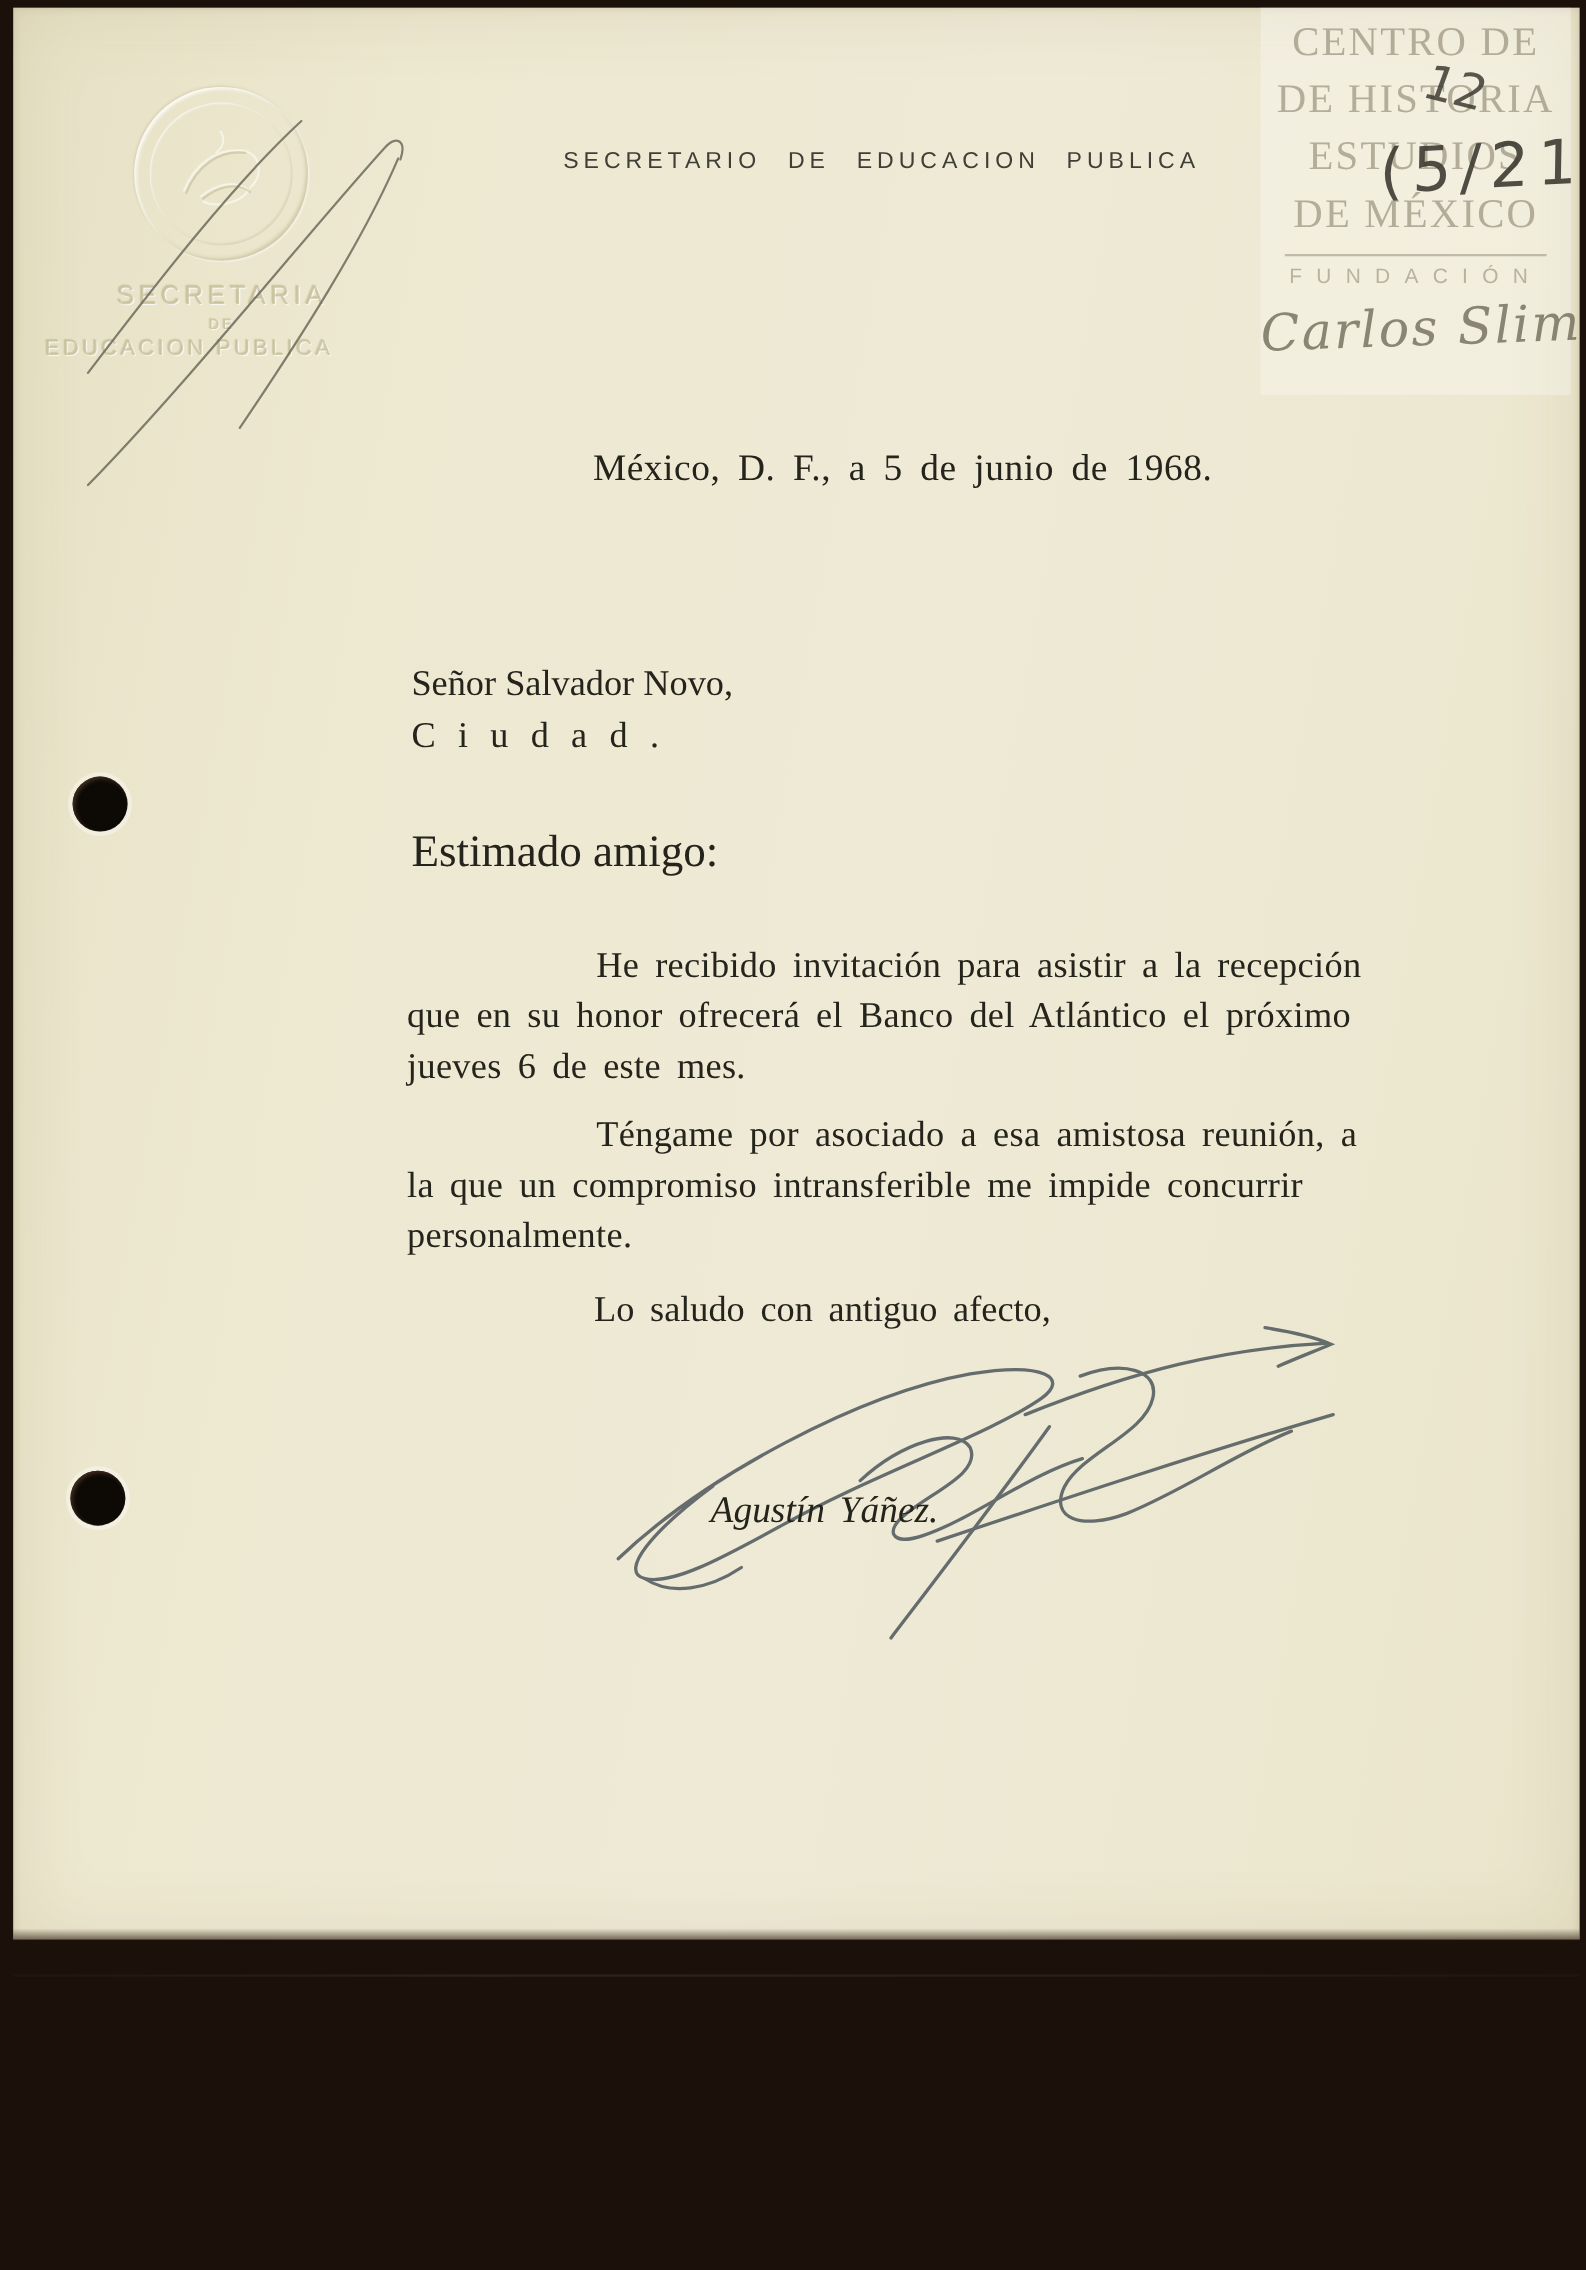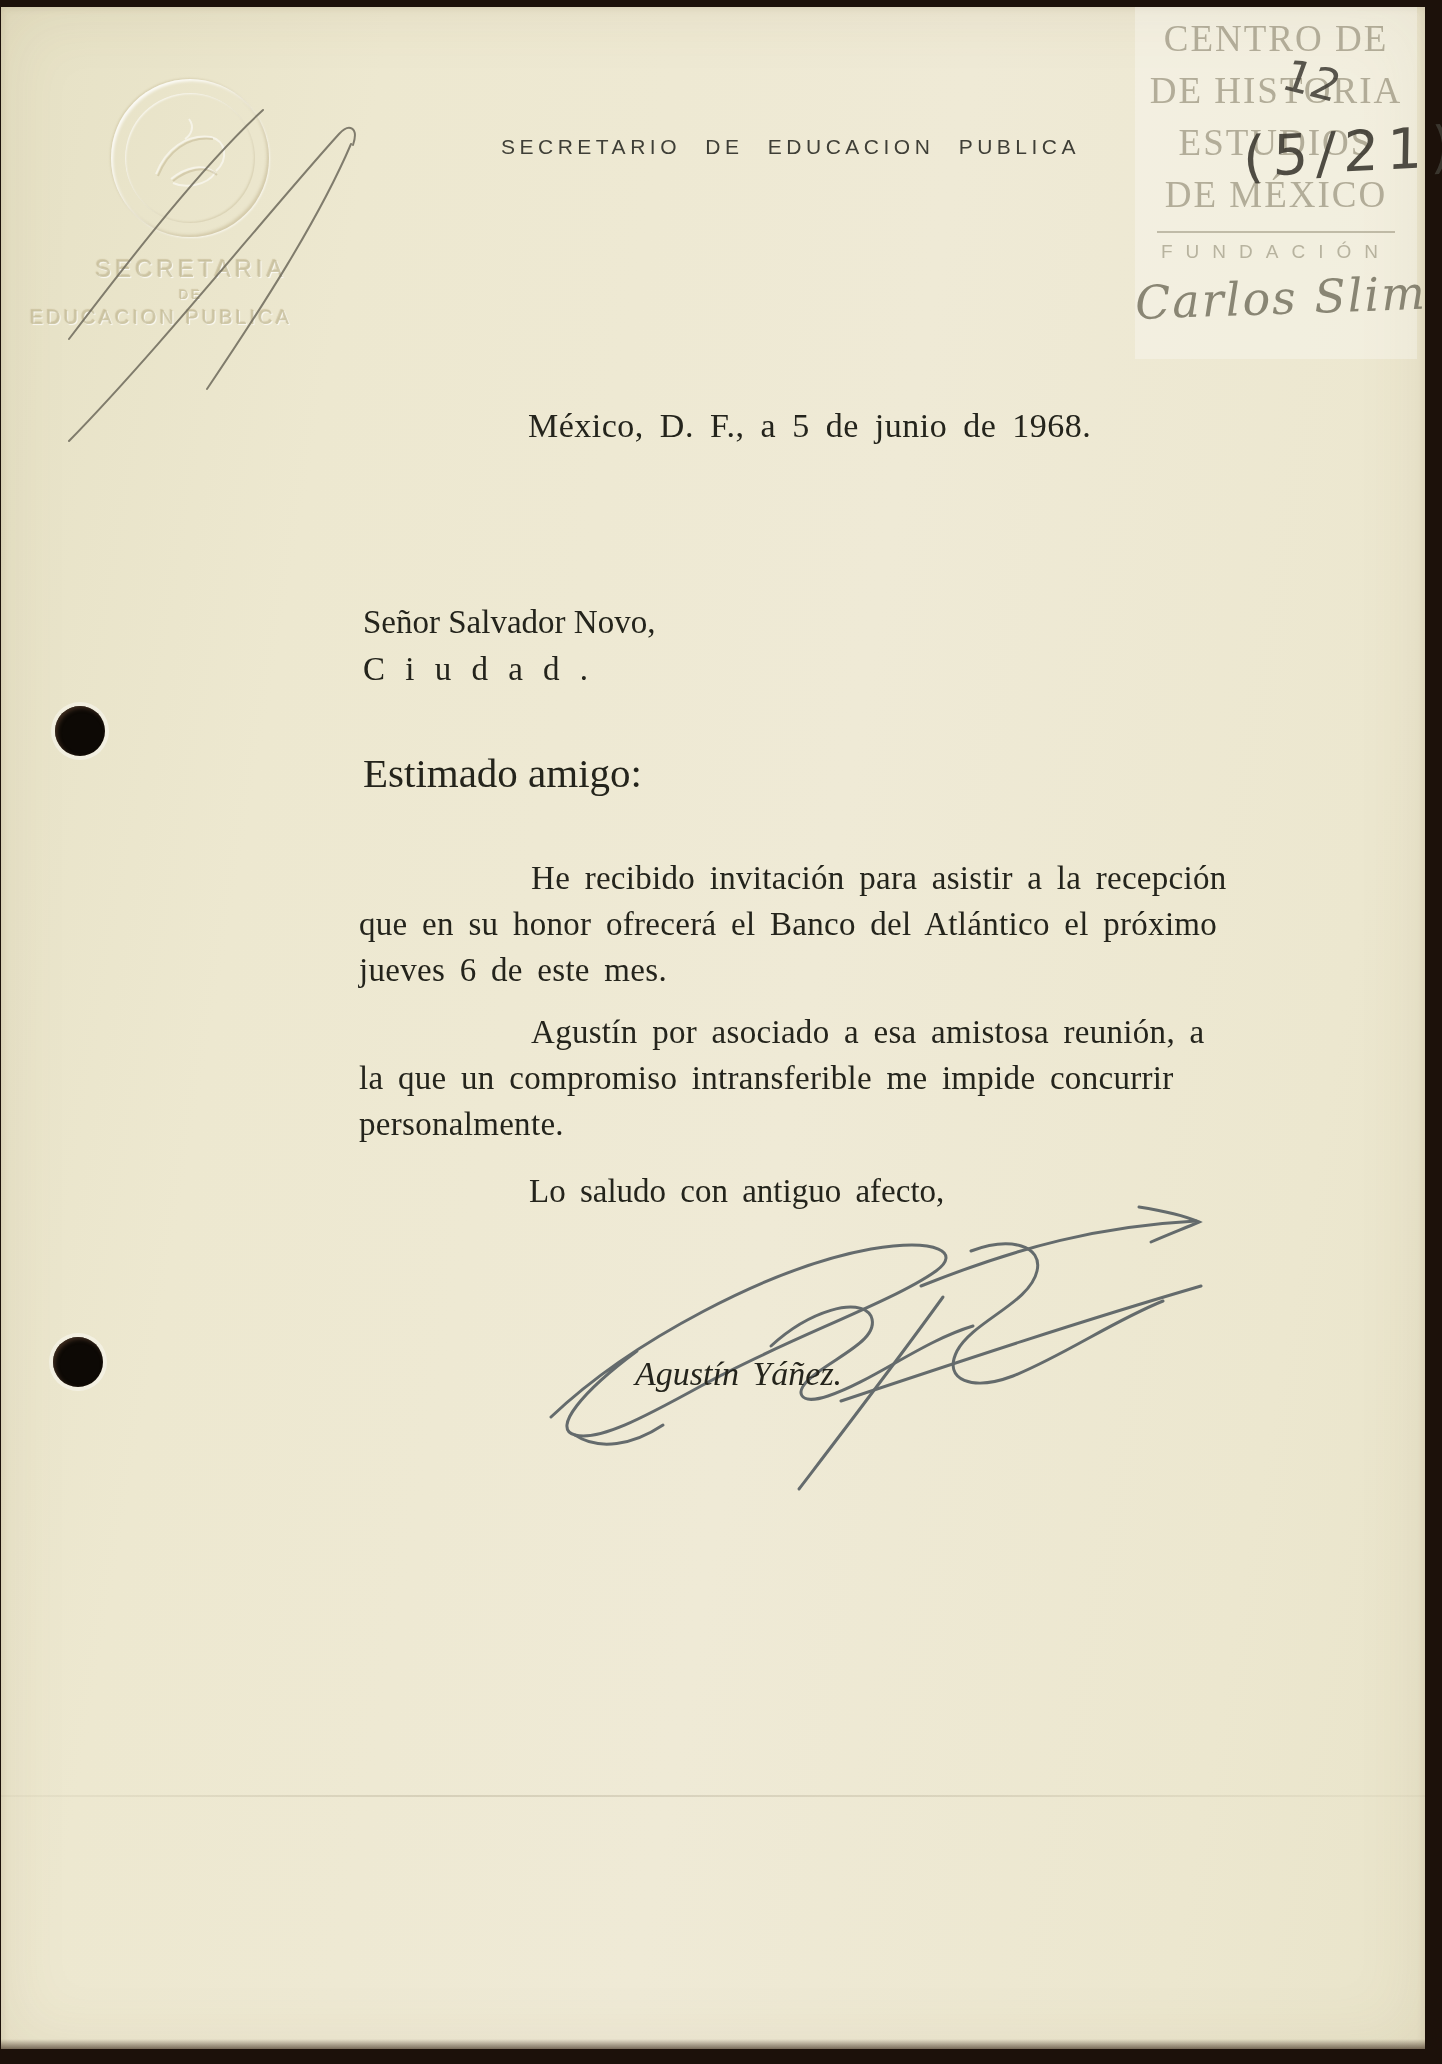--- a/index.html
+++ b/index.html
@@ -3,21 +3,21 @@
 <meta charset="utf-8">
 <style>
   html,body{margin:0;padding:0;}
   body{
     width:1442px;height:2064px;position:relative;
     background:#1c110a;
     font-family:"Liberation Serif", serif;
     overflow:hidden;
   }
   .paper{
-    position:absolute;left:1px;top:7px;width:1424px;height:2042px;
+    position:absolute;left:12px;top:7px;width:1424px;height:1756px;
     background:linear-gradient(100deg,#e6e1c5 0%,#ede8d0 22%,#efead6 55%,#ece7cf 85%,#e9e4ca 100%);
     box-shadow:inset 0 0 70px rgba(120,90,40,.10), inset 0 0 8px rgba(90,60,30,.15);
   }
   
   .wm-box{
     position:absolute;right:8px;top:0;width:282px;height:352px;
     background:rgba(255,255,255,.30);
     text-align:center;
   }
   .wm-line{
@@ -176,21 +176,21 @@
 
   <div class="salutation typed">Estimado amigo:</div>
 
   <div class="para p1 typed">
     <div class="line indent">He recibido invitación para asistir a la recepción</div>
     <div class="line">que en su honor ofrecerá el Banco del Atlántico el próximo</div>
     <div class="line">jueves 6 de este mes.</div>
   </div>
 
   <div class="para p2 typed">
-    <div class="line indent">Agustín por asociado a esa amistosa reunión, a</div>
+    <div class="line indent">Téngame por asociado a esa amistosa reunión, a</div>
     <div class="line">la que un compromiso intransferible me impide concurrir</div>
     <div class="line">personalmente.</div>
   </div>
 
   <div class="closing typed">Lo saludo con antiguo afecto,</div>
 
   <svg class="signature-svg" width="670" height="305" viewBox="0 0 670 305">
     <g fill="none" stroke="#4d565b" stroke-width="3" opacity="0.85" stroke-linecap="round">
       <path d="M 10 228 C 90 152, 230 78, 330 60 C 398 49, 420 64, 395 82 C 350 114, 240 152, 160 197 C 100 230, 58 252, 34 246 C 10 240, 42 202, 96 162"></path>
       <path d="M 230 157 C 268 122, 318 107, 330 127 C 340 150, 296 167, 272 187 C 252 202, 257 217, 287 207 C 332 192, 382 152, 432 137"></path>

